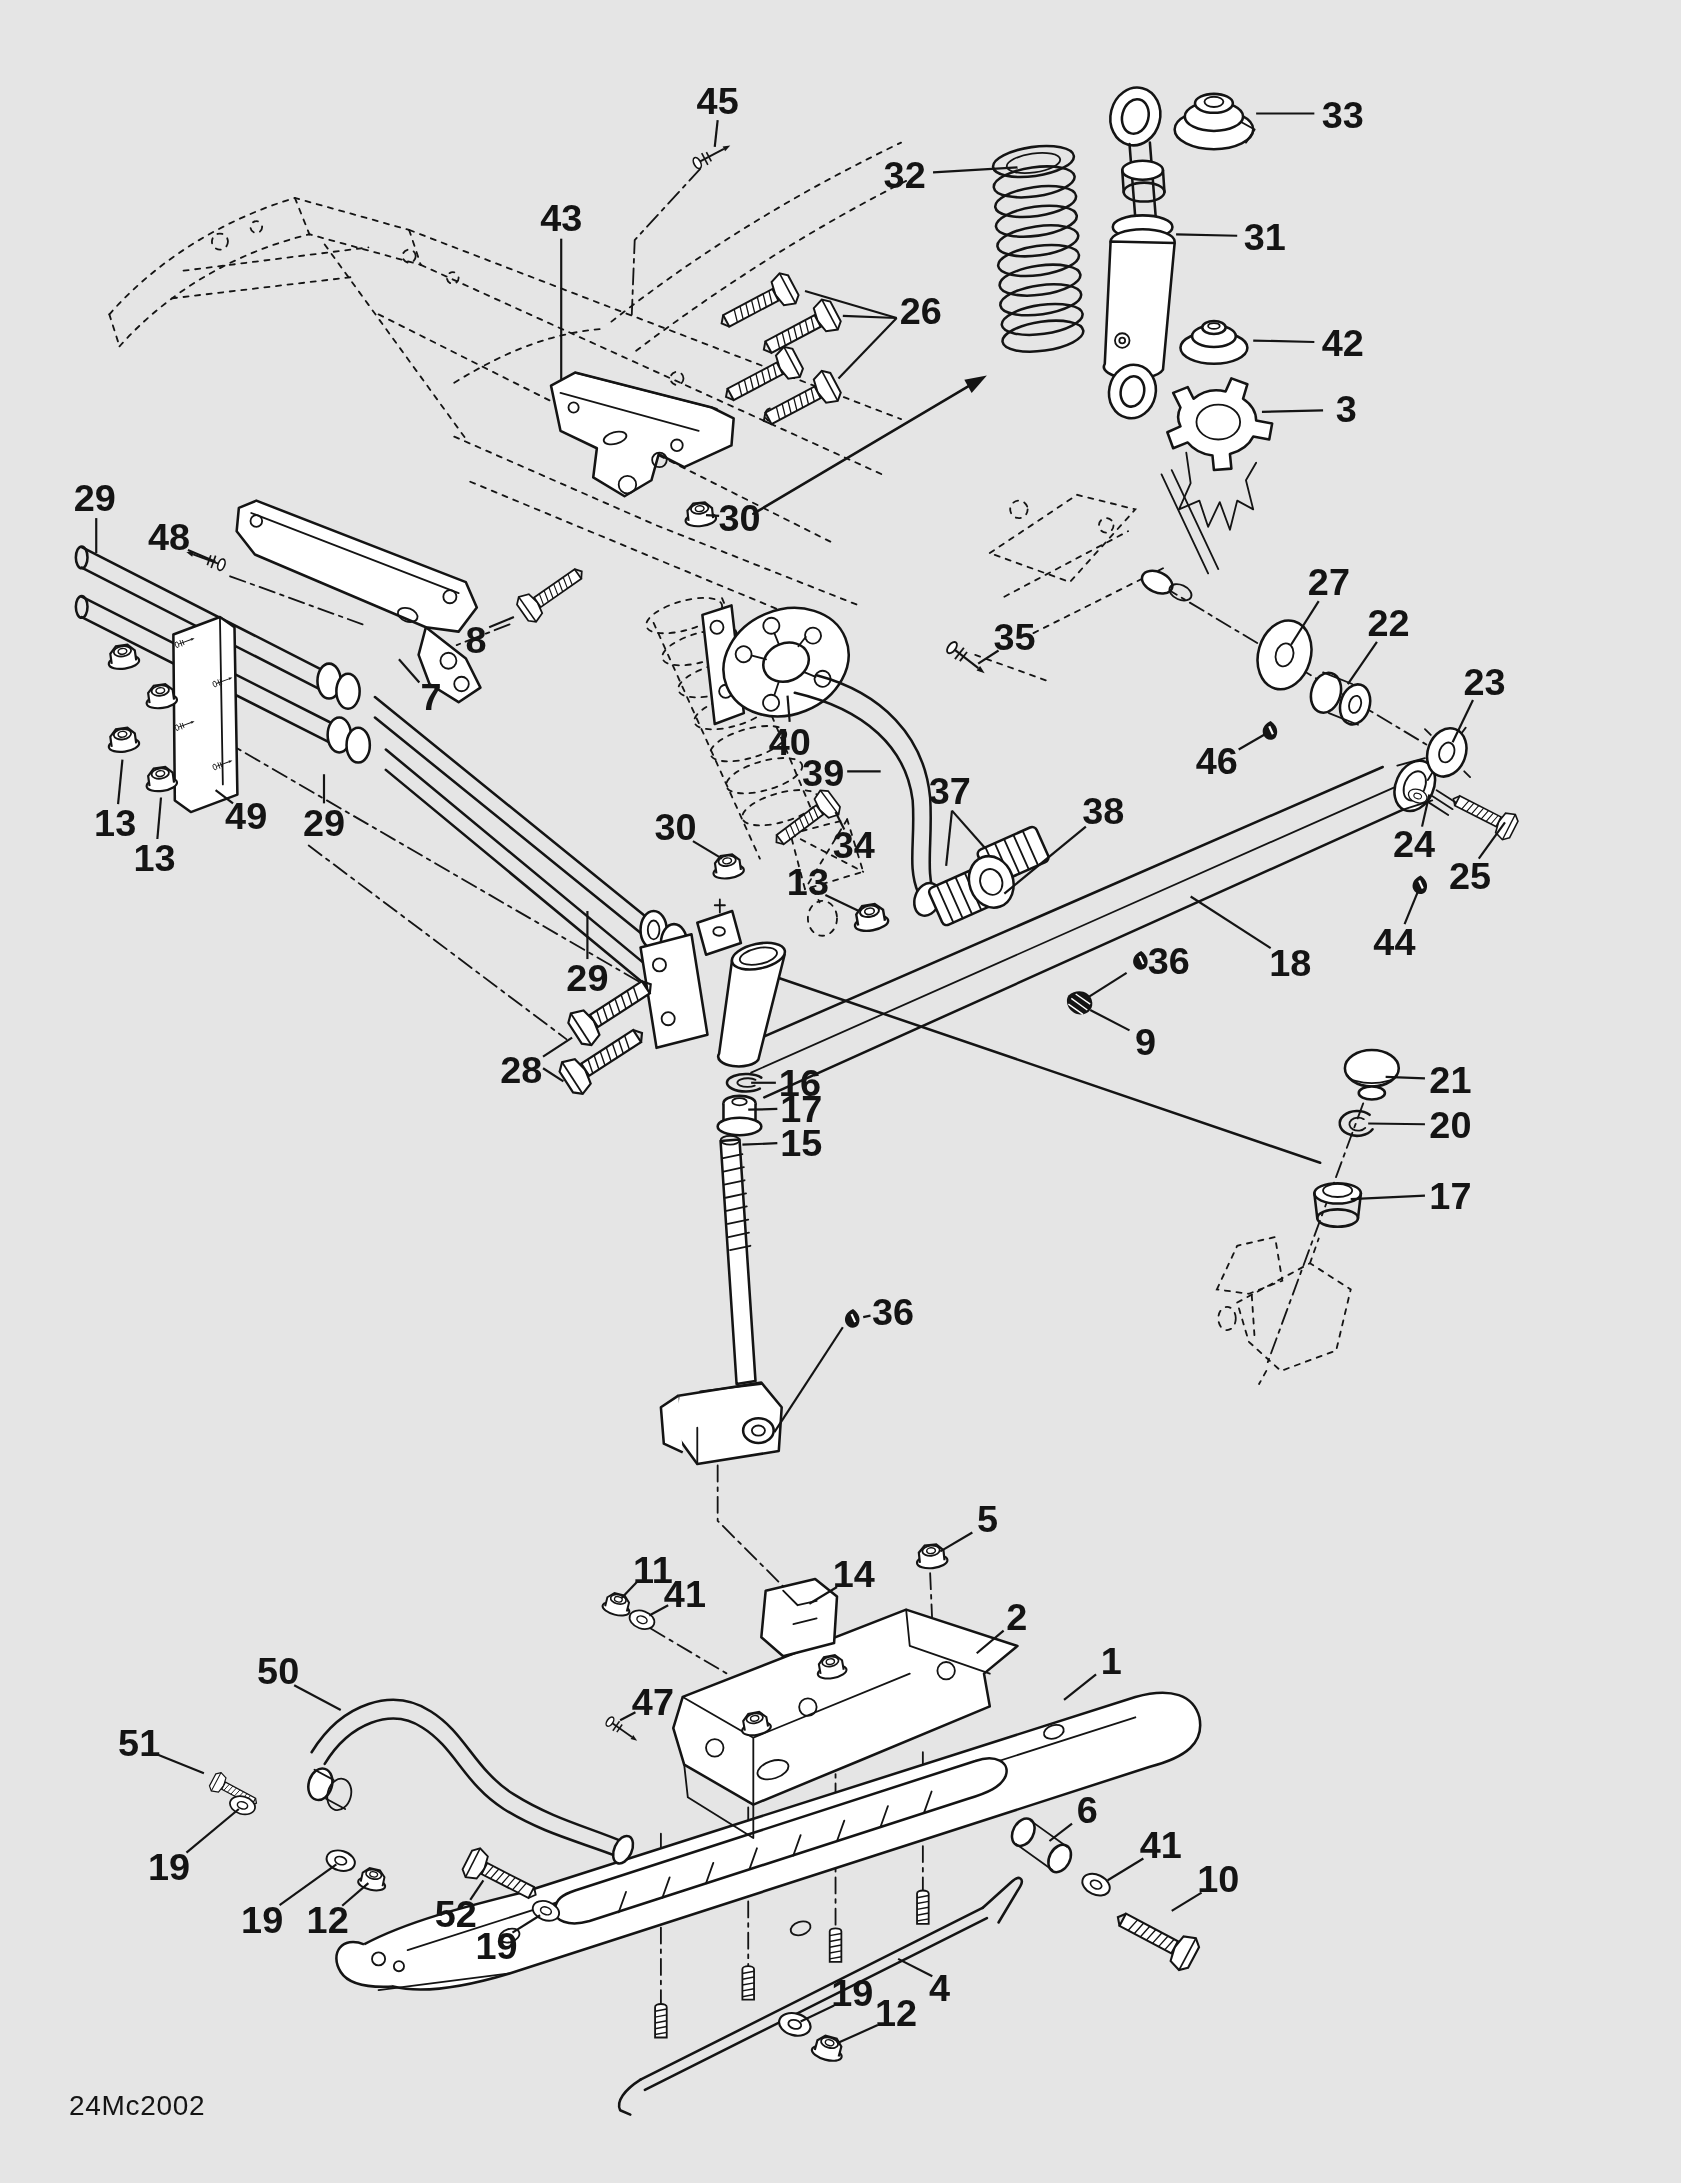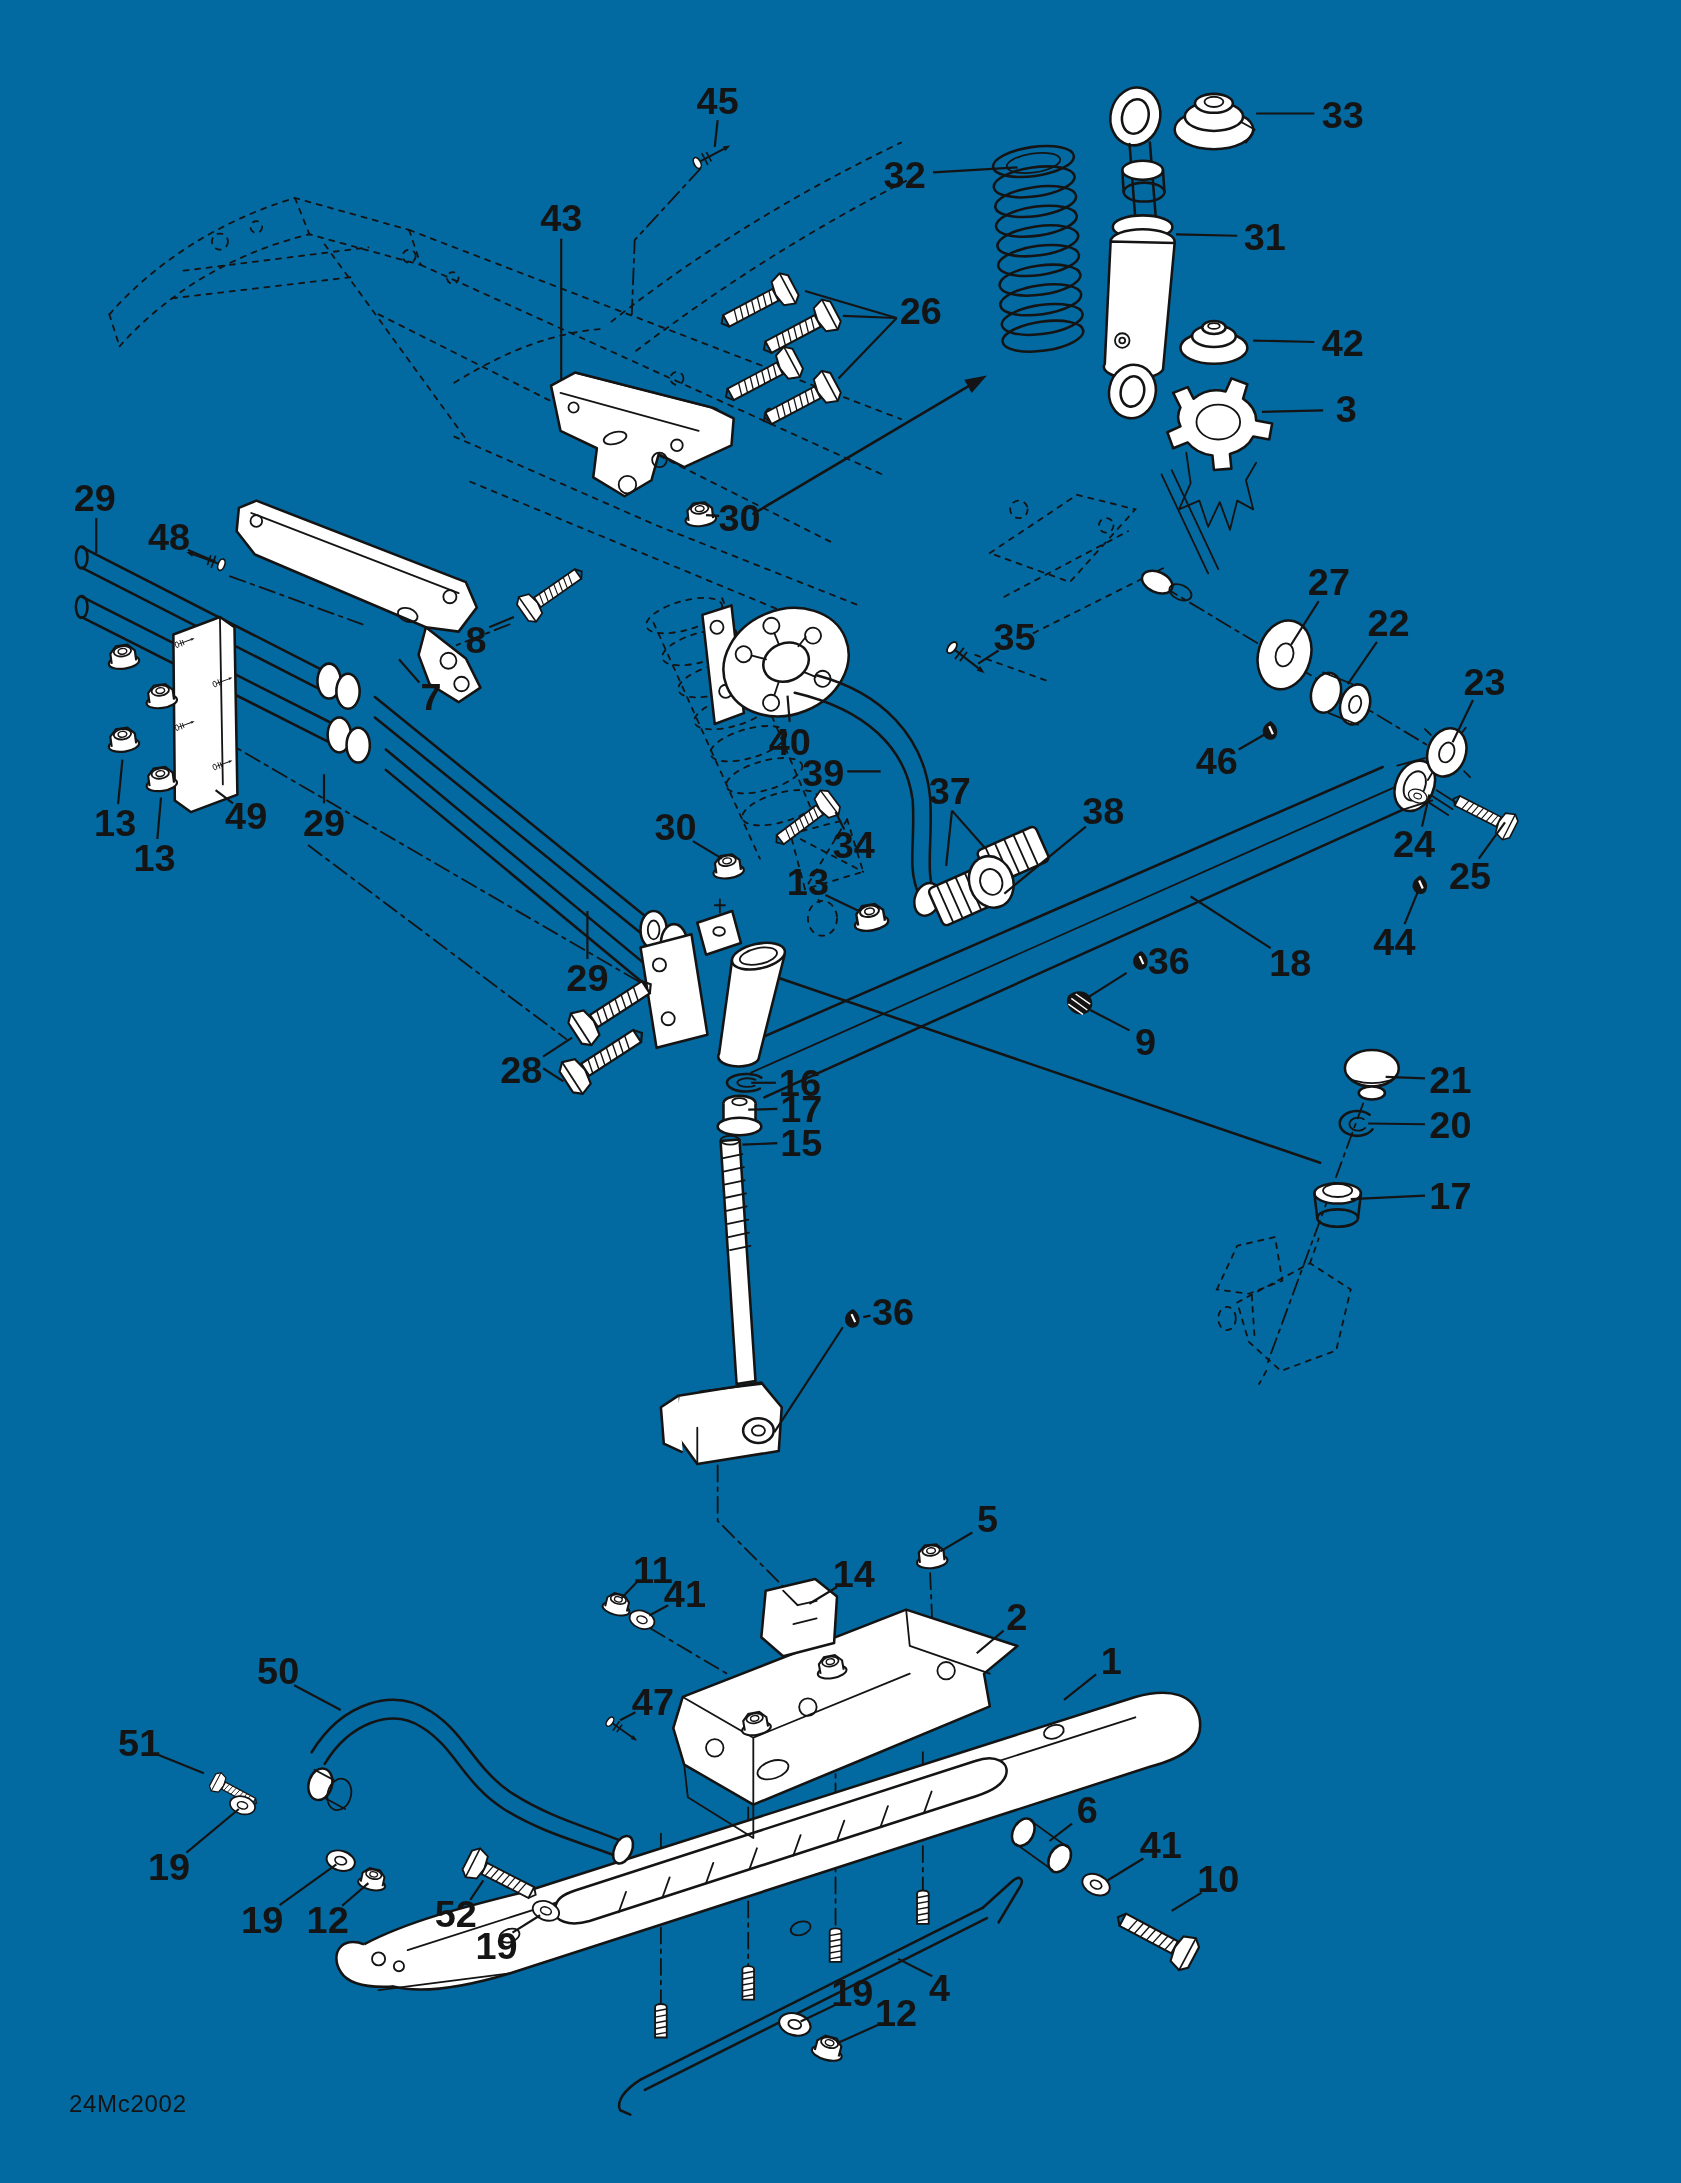--- a/index.html
+++ b/index.html
@@ -1,27 +1,27 @@
 <!DOCTYPE html>
 <html style="font-size:11.6px"><head>
 <meta charset="utf-8">
 <style>
   html,body{margin:0;padding:0;background:#fff;}
   body{width:1682px;height:2183px;position:relative;font-family:"Liberation Sans",sans-serif;}
-  .page{position:absolute;inset:0;background:#0369a1;}
+  .page{position:absolute;inset:0;background:#e5e5e5;}
   svg{position:absolute;left:0;top:0;}
   .s{fill:none;stroke:#141414;stroke-width:3.5;stroke-linecap:round;stroke-linejoin:round;}
   .s2{fill:none;stroke:#141414;stroke-width:2.5;stroke-linecap:round;stroke-linejoin:round;}
   .wf{fill:#ffffff;stroke:#141414;stroke-width:3.5;stroke-linejoin:round;}
   .d{fill:none;stroke:#141414;stroke-width:2.5;stroke-dasharray:7 9;stroke-linecap:round;}
   .dd{fill:none;stroke:#141414;stroke-width:2.5;stroke-dasharray:22 8 5 8;stroke-linecap:round;}
   .ink{fill:#141414;stroke:none;}
   .callout{font-family:"Liberation Sans",sans-serif;font-weight:700;font-size:52px;fill:#141414;text-anchor:middle;dominant-baseline:central;}
   .leader{stroke:#141414;stroke-width:3;fill:none;}
-  .footer{position:absolute;left:69px;top:2090px;font-size:24px;color:#141414;letter-spacing:0.7px;}
+  .footer{position:absolute;left:69px;top:2090px;font-size:28px;color:#141414;letter-spacing:0.7px;}
 </style>
 </head>
 <body>
 
 <div class="page">
 <svg width="1682" height="2183" viewBox="0 0 2311 3000">
   <defs>
     <g id="sym-bolt">
       <path d="M0,-17 L10,-26 L27,-20 L31,0 L27,20 L10,26 L0,17 Z" fill="#fff" stroke="#141414" stroke-width="3"></path>
       <line x1="10" y1="-26" x2="10" y2="26" stroke="#141414" stroke-width="2.5"></line>

